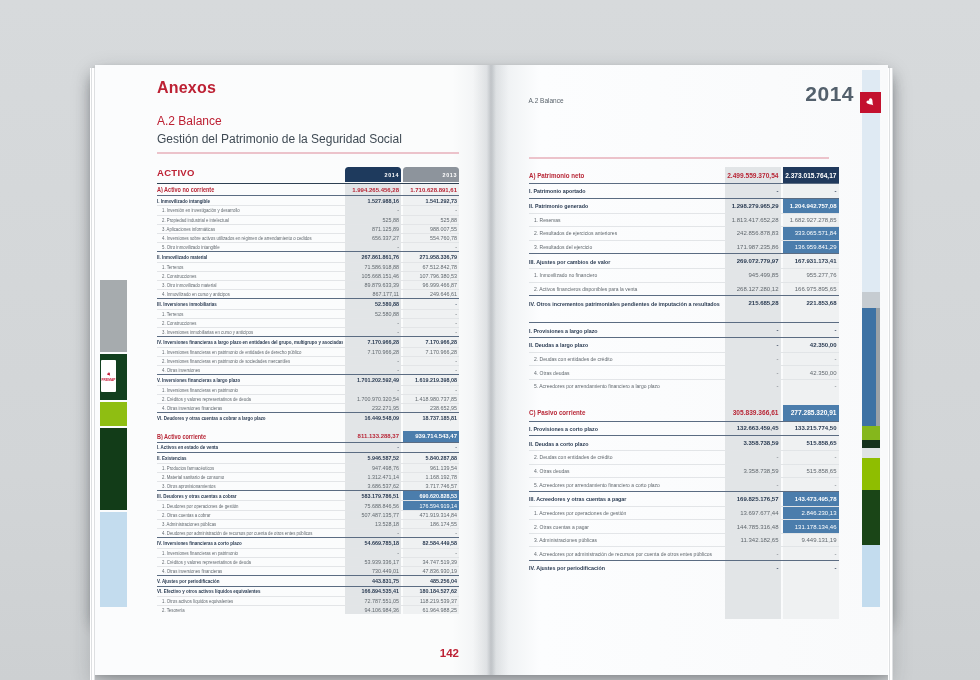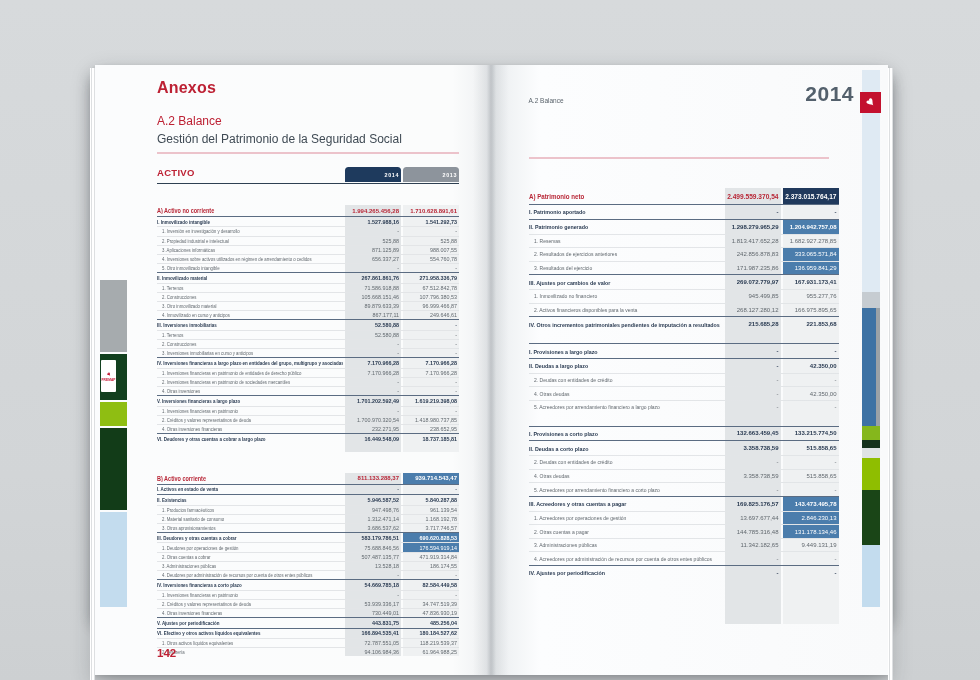--- a/index.html
+++ b/index.html
@@ -53,38 +53,38 @@
   .cv{width:56px;margin-left:2px;align-self:stretch;display:flex;align-items:center;
     justify-content:flex-end;padding:0 2px;box-sizing:border-box;white-space:nowrap;}
   .c14{background:#e2e5e7;}
   .c13{background:#eff1f2;}
   .cv.hl{background:#4b7dac;color:#fff !important;}
   .cv.dk{background:#20395c;color:#fff !important;}
 
   .r-detail{color:#61686e;border-top:1px solid rgba(140,150,158,.22);}
   .r-detail .cl{padding-left:5px;}
   .r-group{font-weight:bold;color:#2a3b52;border-top:1px solid #5b6c82;}
-  .r-section{font-weight:bold;color:#b82737;margin-top:21px;}
+  .r-section{font-weight:bold;color:#b82737;}
   .r-section .cv{color:#b82737;}
 
   .tbl-l .r-detail{height:8.2px;font-size:5px;}
   .tbl-l .r-group{height:9.4px;font-size:5.2px;}
   .tbl-l .r-section{height:11px;font-size:6.4px;}
   .tbl-l .r-spacer{height:8px;}
   .tbl-l .cv{font-size:5.4px;}
   .tbl-l .r-section .cv{font-size:6px;}
 
   .tbl-r .r-detail{height:12.6px;font-size:5.8px;}
   .tbl-r .r-group{height:13.8px;font-size:6.2px;}
   .tbl-r .r-section{height:16px;font-size:7.2px;}
   .tbl-r .r-spacer{height:12px;}
   .tbl-r .cv{font-size:6px;}
   .tbl-r .r-section .cv{font-size:6.6px;}
 
-  .pageno{position:absolute;bottom:16px;text-align:left;font-size:11.5px;font-weight:bold;color:#bd2134;}
+  .pageno{position:absolute;bottom:16px;text-align:right;font-size:11.5px;font-weight:bold;color:#bd2134;}
   .pn-l{left:62px;width:302px;}
   .pn-r{left:37px;width:310px;}
 
   
   .edge{position:absolute;top:0;bottom:0;z-index:5;}
   .edge-l{left:5px;width:27px;}
   .edge-r{right:8px;width:18px;}
   .eseg{position:absolute;left:0;right:0;}
   .eseg.lines{background-image:repeating-linear-gradient(to bottom,rgba(255,255,255,.85) 0 1.5px,rgba(0,0,0,0) 1.5px 24px);
     border-right:4px solid #9aa1a6;box-sizing:border-box;}
@@ -459,20 +459,25 @@
             <div class="trow r-detail">
               <div class="cl"><span>5. Acreedores por arrendamiento financiero a largo plazo</span></div>
               <div class="cv c14">-</div>
               <div class="cv c13">-</div>
             </div>
             <div class="trow r-spacer">
               <div class="cl"></div>
               <div class="cv c14"></div>
               <div class="cv c13"></div>
             </div>
+            <div class="trow r-section">
+              <div class="cl"><span>C) Pasivo corriente</span></div>
+              <div class="cv c14">305.839.366,61</div>
+              <div class="cv c13 hl">277.285.320,91</div>
+            </div>
             <div class="trow r-group">
               <div class="cl"><span>I. Provisiones a corto plazo</span></div>
               <div class="cv c14">132.663.459,45</div>
               <div class="cv c13">133.215.774,50</div>
             </div>
             <div class="trow r-group">
               <div class="cl"><span>II. Deudas a corto plazo</span></div>
               <div class="cv c14">3.358.738,59</div>
               <div class="cv c13">515.858,65</div>
             </div>

